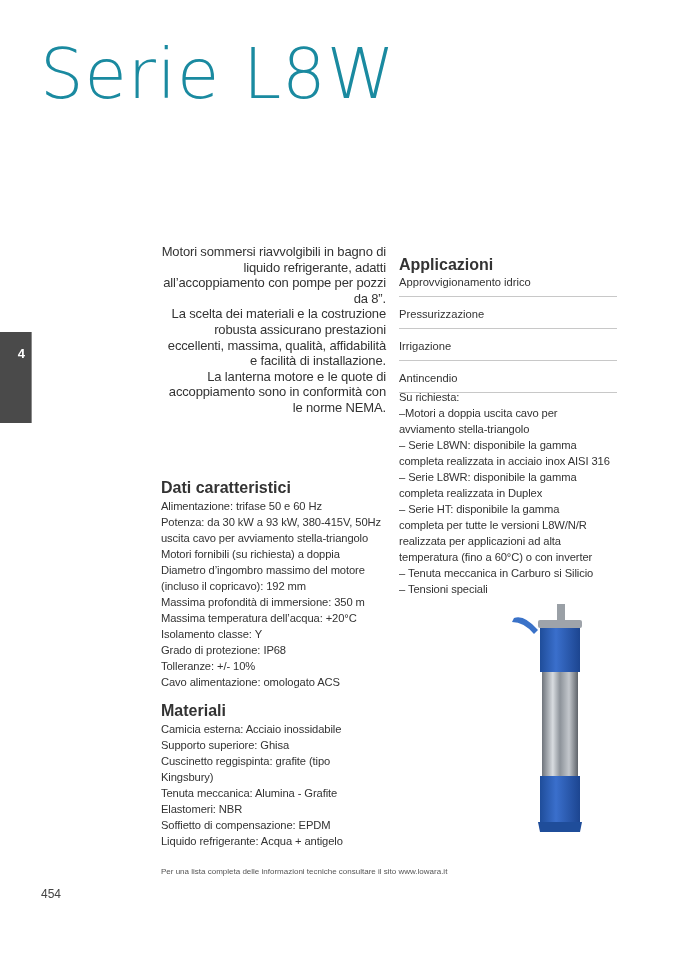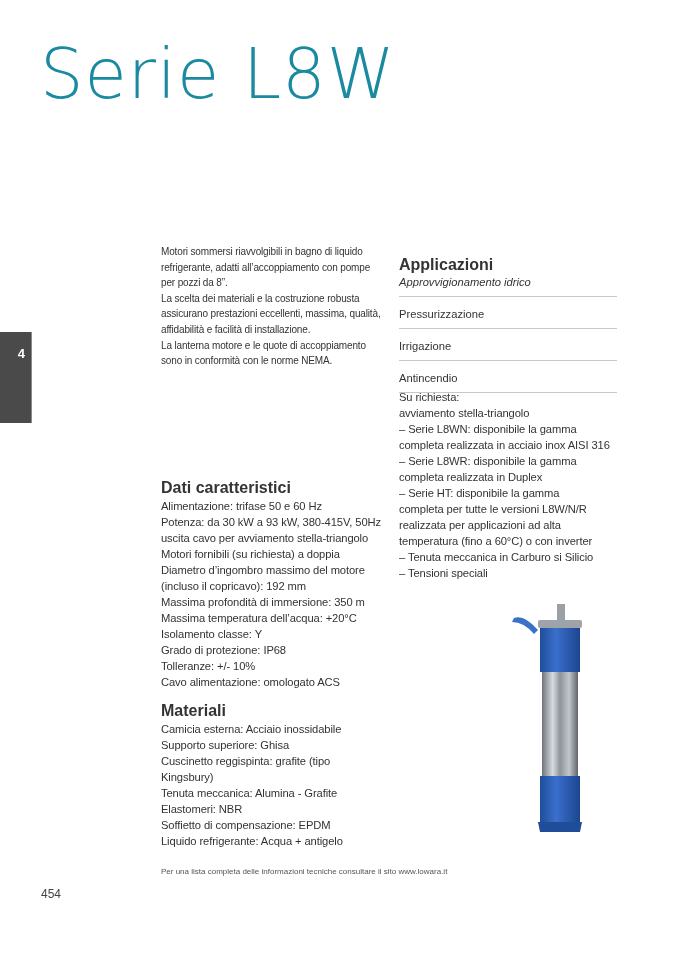--- a/index.html
+++ b/index.html
@@ -15,36 +15,37 @@
   }
   .tab {
     position: absolute; left: 0; top: 332px; width: 31px; height: 91px;
     background: #4a4a4a; border-right: 1px solid #8a8a8a;
   }
   .tab span {
     position: absolute; right: 6px; top: 14px; color: #fff; font-weight: bold; font-size: 13px;
   }
   .intro {
     position: absolute; left: 161px; top: 244px; width: 225px;
-    font-size: 10px; line-height: 15.6px; color: #333;
+    font-size: 13px; line-height: 15.6px; color: #333;
     letter-spacing: -0.15px;
+    text-align: right;
   }
   .intro p { margin: 0; }
   .section-h {
     font-size: 16px; line-height: 20px; color: #333; margin: 12px 0 0 0;
   }
   .small { font-size: 11.2px; line-height: 16px; color: #333; margin: 0; letter-spacing: -0.1px; }
   .dati { position: absolute; left: 161px; top: 466px; width: 230px; }
   .materiali { position: absolute; left: 161px; top: 689px; width: 230px; }
   .apps { position: absolute; left: 399px; top: 243px; width: 218px; }
   .apps .app-item {
     font-size: 11.2px; color: #333; border-bottom: 1px solid #c8c8c8;
     height: 32px; line-height: 16px; box-sizing: border-box; padding-top: 9px;
   }
-  .apps .app-item.first { padding-top: 0; height: 23px; margin-top: -1px; font-style: italic; }
+  .apps .app-item.first { padding-top: 0; height: 23px; margin-top: -1px; }
   .richiesta { position: absolute; left: 399px; top: 389px; width: 230px; }
   .richiesta .small { white-space: nowrap; }
   .motor { position: absolute; left: 512px; top: 600px; width: 80px; height: 240px; }
   .footer-note {
     position: absolute; left: 161px; top: 867px; font-size: 8px; color: #555;
   }
   .page-num { position: absolute; left: 41px; top: 887px; font-size: 12px; color: #444; }
 </style>
 </head>
 <body>
@@ -92,20 +93,21 @@
 <div class="apps">
   <h2 class="section-h">Applicazioni</h2>
   <div class="app-item first">Approvvigionamento idrico</div>
   <div class="app-item">Pressurizzazione</div>
   <div class="app-item">Irrigazione</div>
   <div class="app-item">Antincendio</div>
 </div>
 
 <div class="richiesta">
   <p class="small">Su richiesta:</p>
+  <p class="small">–Motori a doppia uscita cavo per</p>
   <p class="small">avviamento stella-triangolo</p>
   <p class="small">– Serie L8WN: disponibile la gamma</p>
   <p class="small">completa realizzata in acciaio inox AISI 316</p>
   <p class="small">– Serie L8WR: disponibile la gamma</p>
   <p class="small">completa realizzata in Duplex</p>
   <p class="small">– Serie HT: disponibile la gamma</p>
   <p class="small">completa per tutte le versioni L8W/N/R</p>
   <p class="small">realizzata per applicazioni ad alta</p>
   <p class="small">temperatura (fino a 60°C) o con inverter</p>
   <p class="small">– Tenuta meccanica in Carburo si Silicio</p>

